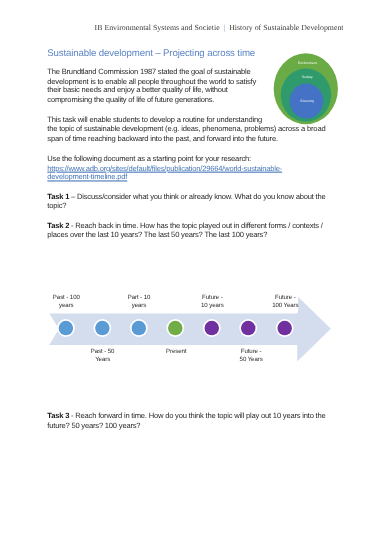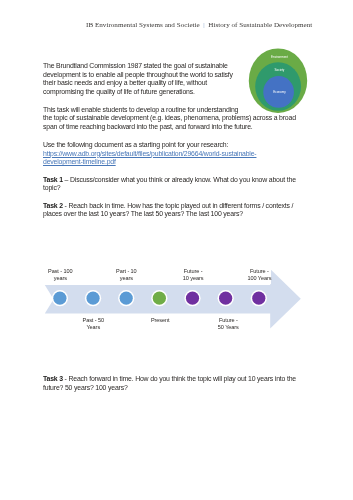--- a/index.html
+++ b/index.html
@@ -33,20 +33,21 @@
   .venn svg{position:absolute;left:0;top:0;}
   .vlabel{position:absolute;left:0.4px;width:64px;text-align:center;font-size:3px;color:#ffffff;}
 </style>
 </head>
 <body>
 
 <div class="page">
 
   <div class="hdr"><span>IB Environmental Systems and Societie</span>&nbsp; <span class="sep">|</span>&nbsp; <span>History of Sustainable Development</span></div>
 
+  <div class="title">Sustainable development – Projecting across time</div>
 
   <div class="ln" style="top:62.15px">The Brundtland Commission 1987 stated the goal of sustainable</div>
   <div class="ln" style="top:70.65px">development is to enable all people throughout the world to satisfy</div>
   <div class="ln" style="top:79.15px">their basic needs and enjoy a better quality of life, without</div>
   <div class="ln" style="top:87.65px">compromising the quality of life of future generations.</div>
 
   <div class="ln" style="top:105.95px">This task will enable students to develop a routine for understanding</div>
   <div class="ln" style="top:114.45px">the topic of sustainable development (e.g. ideas, phenomena, problems) across a broad</div>
   <div class="ln" style="top:122.95px">span of time reaching backward into the past, and forward into the future.</div>
 

